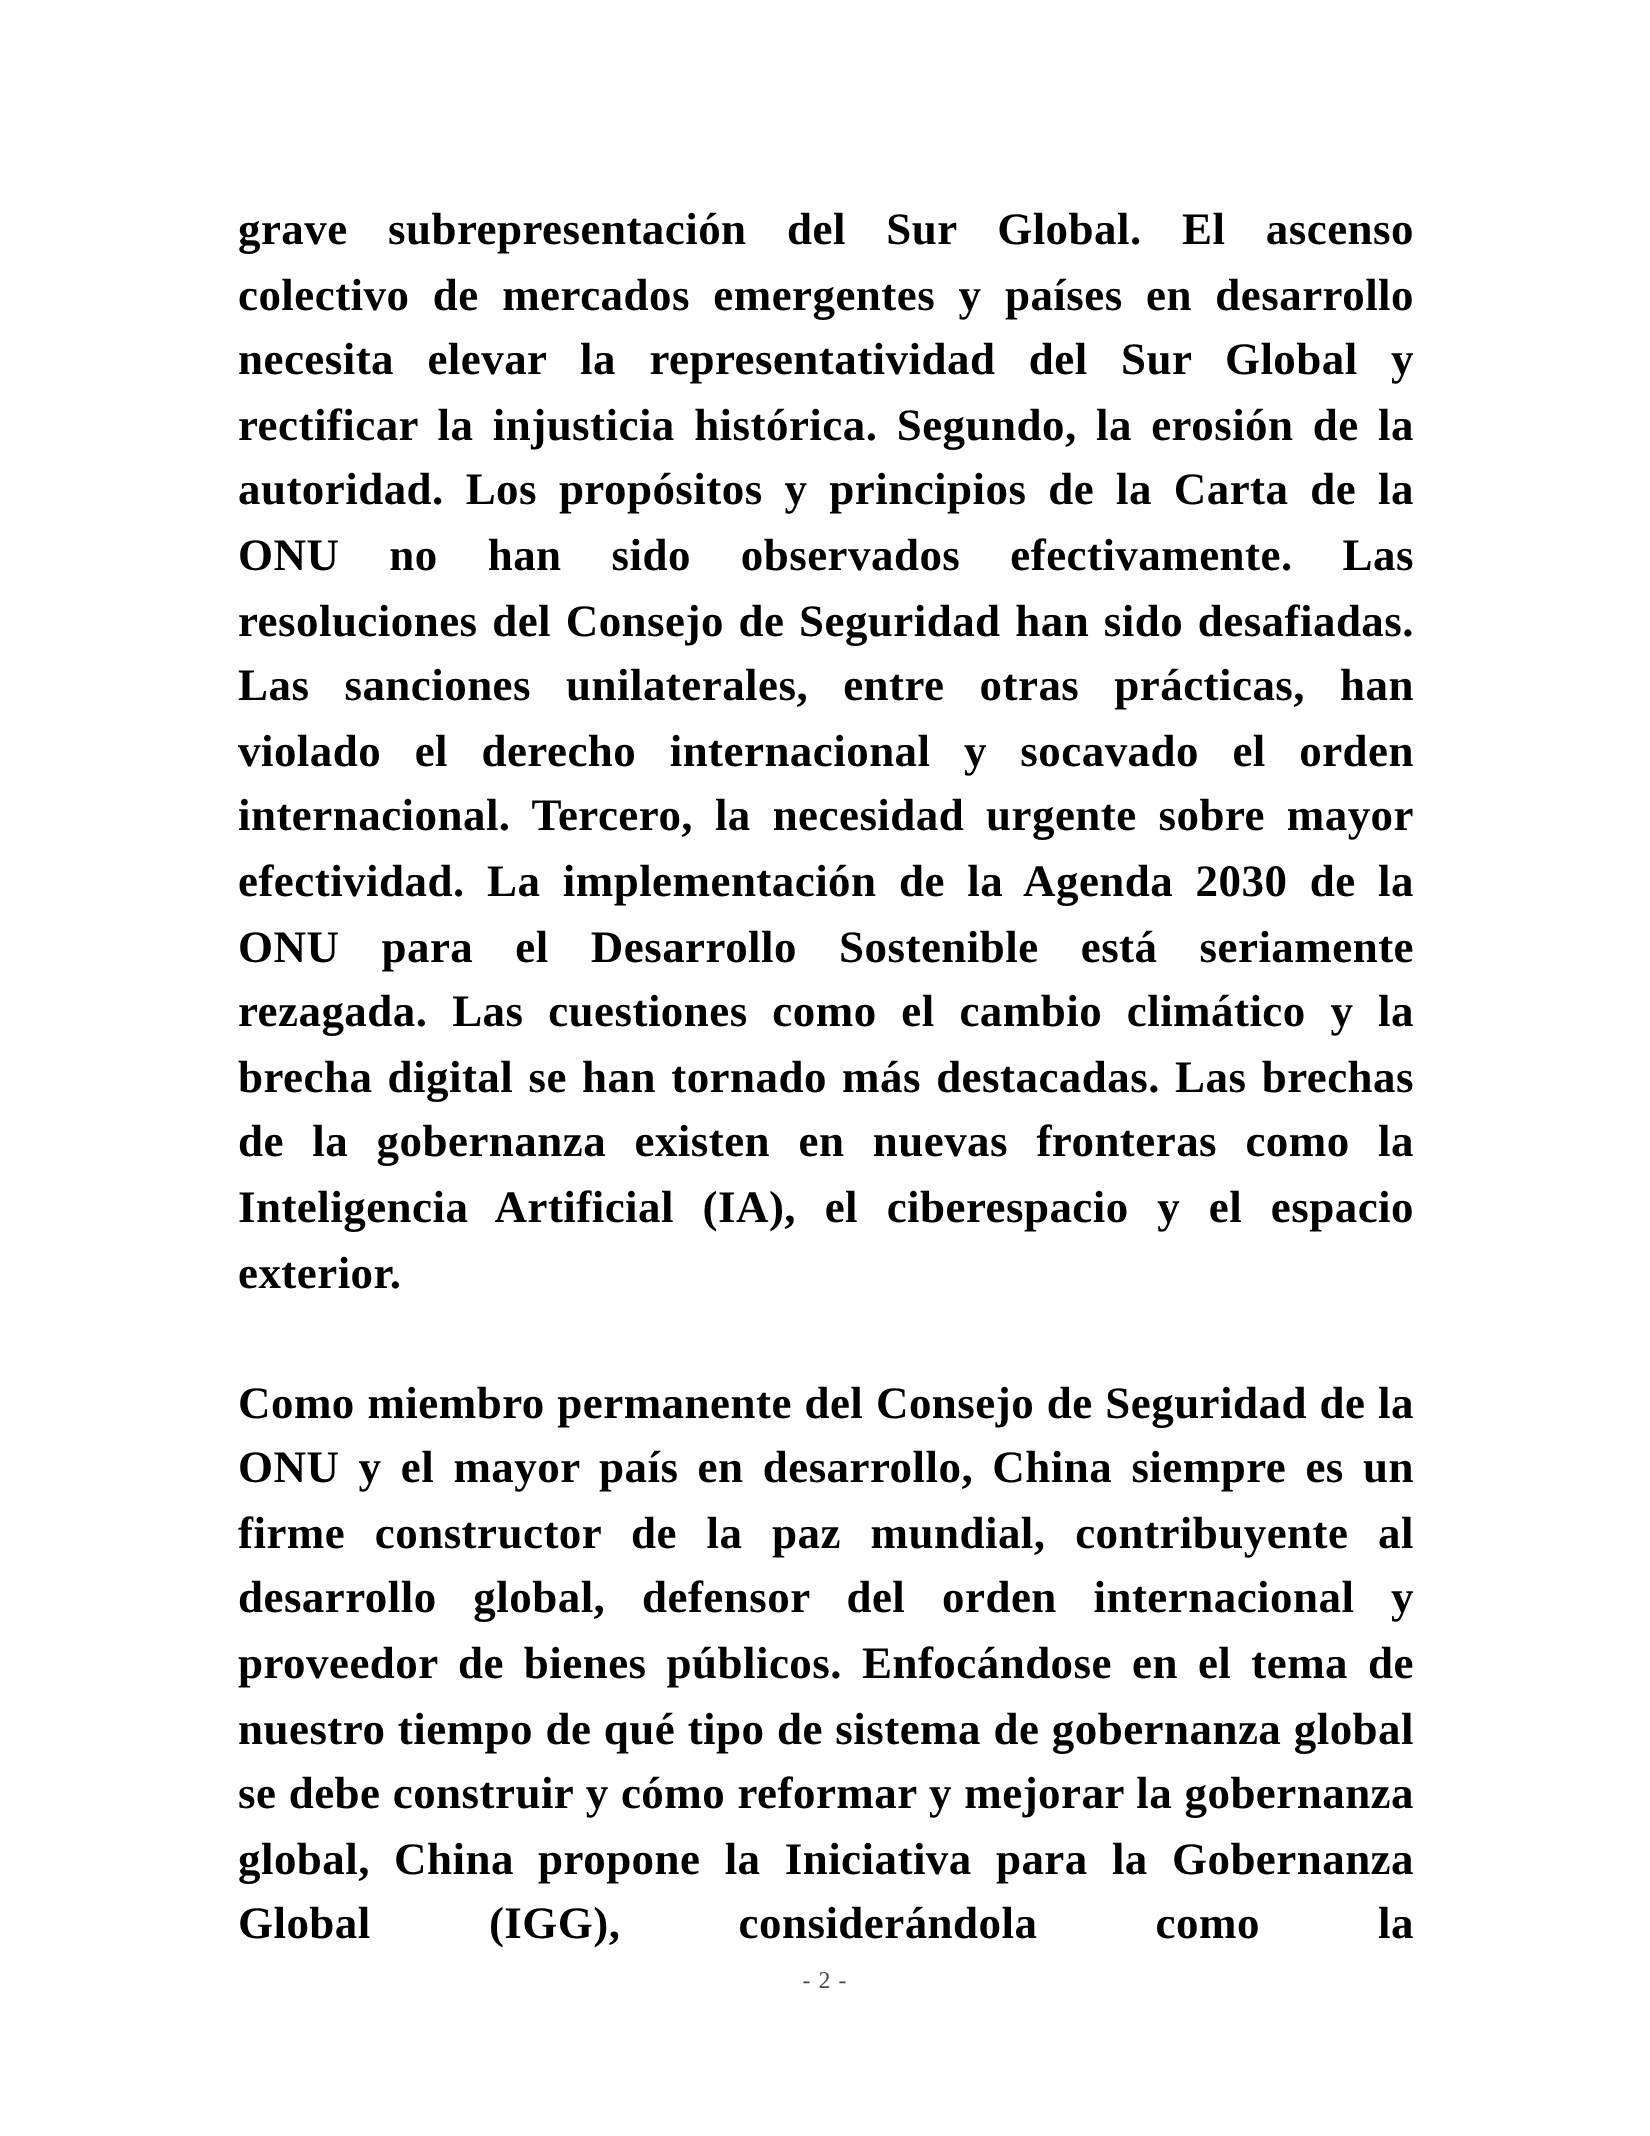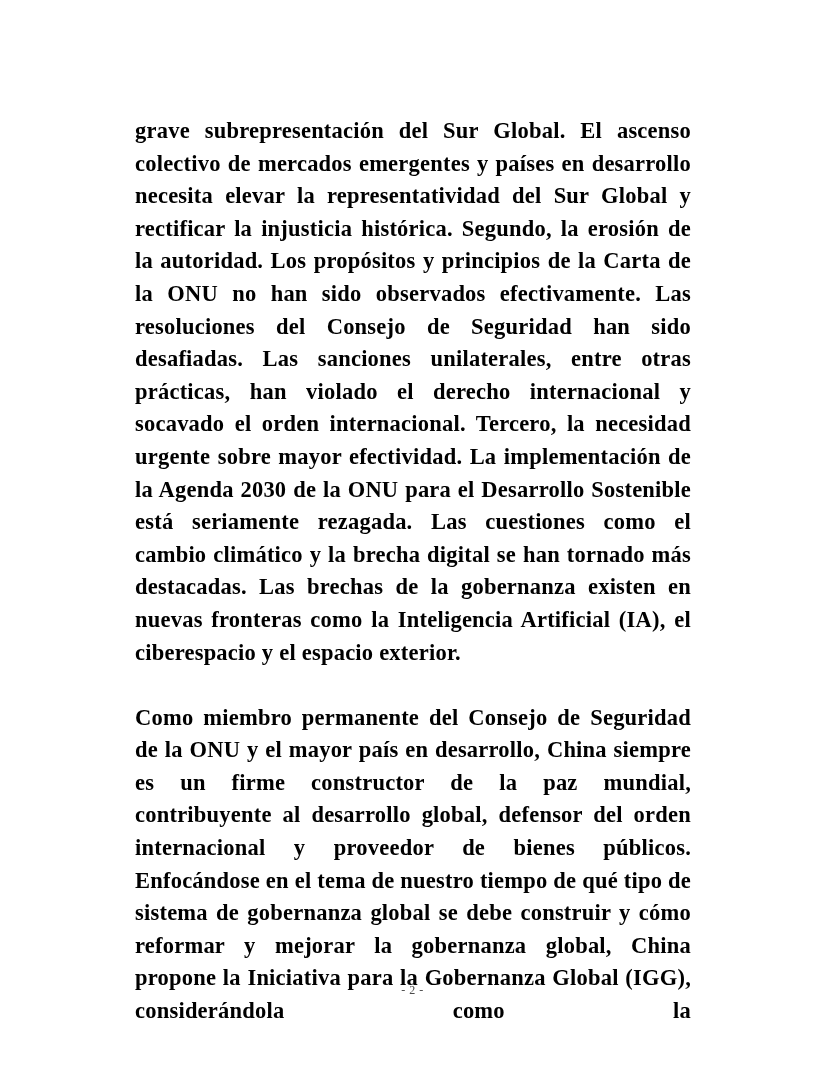--- a/index.html
+++ b/index.html
@@ -15,21 +15,21 @@
     overflow: hidden;
     font-family: "Liberation Serif", "DejaVu Serif", serif;
   }
   .text-column {
     position: absolute;
     left: 119px;
     top: 99px;
     width: 588px;
   }
   .para {
-    margin: 16px;
+    margin: 0;
     font-size: 22.5px;
     font-weight: bold;
     line-height: 32.6px;
     color: #000000;
     text-align: justify;
     text-justify: inter-word;
     letter-spacing: 0.01em;
     -webkit-hyphens: none;
     hyphens: none;
   }

